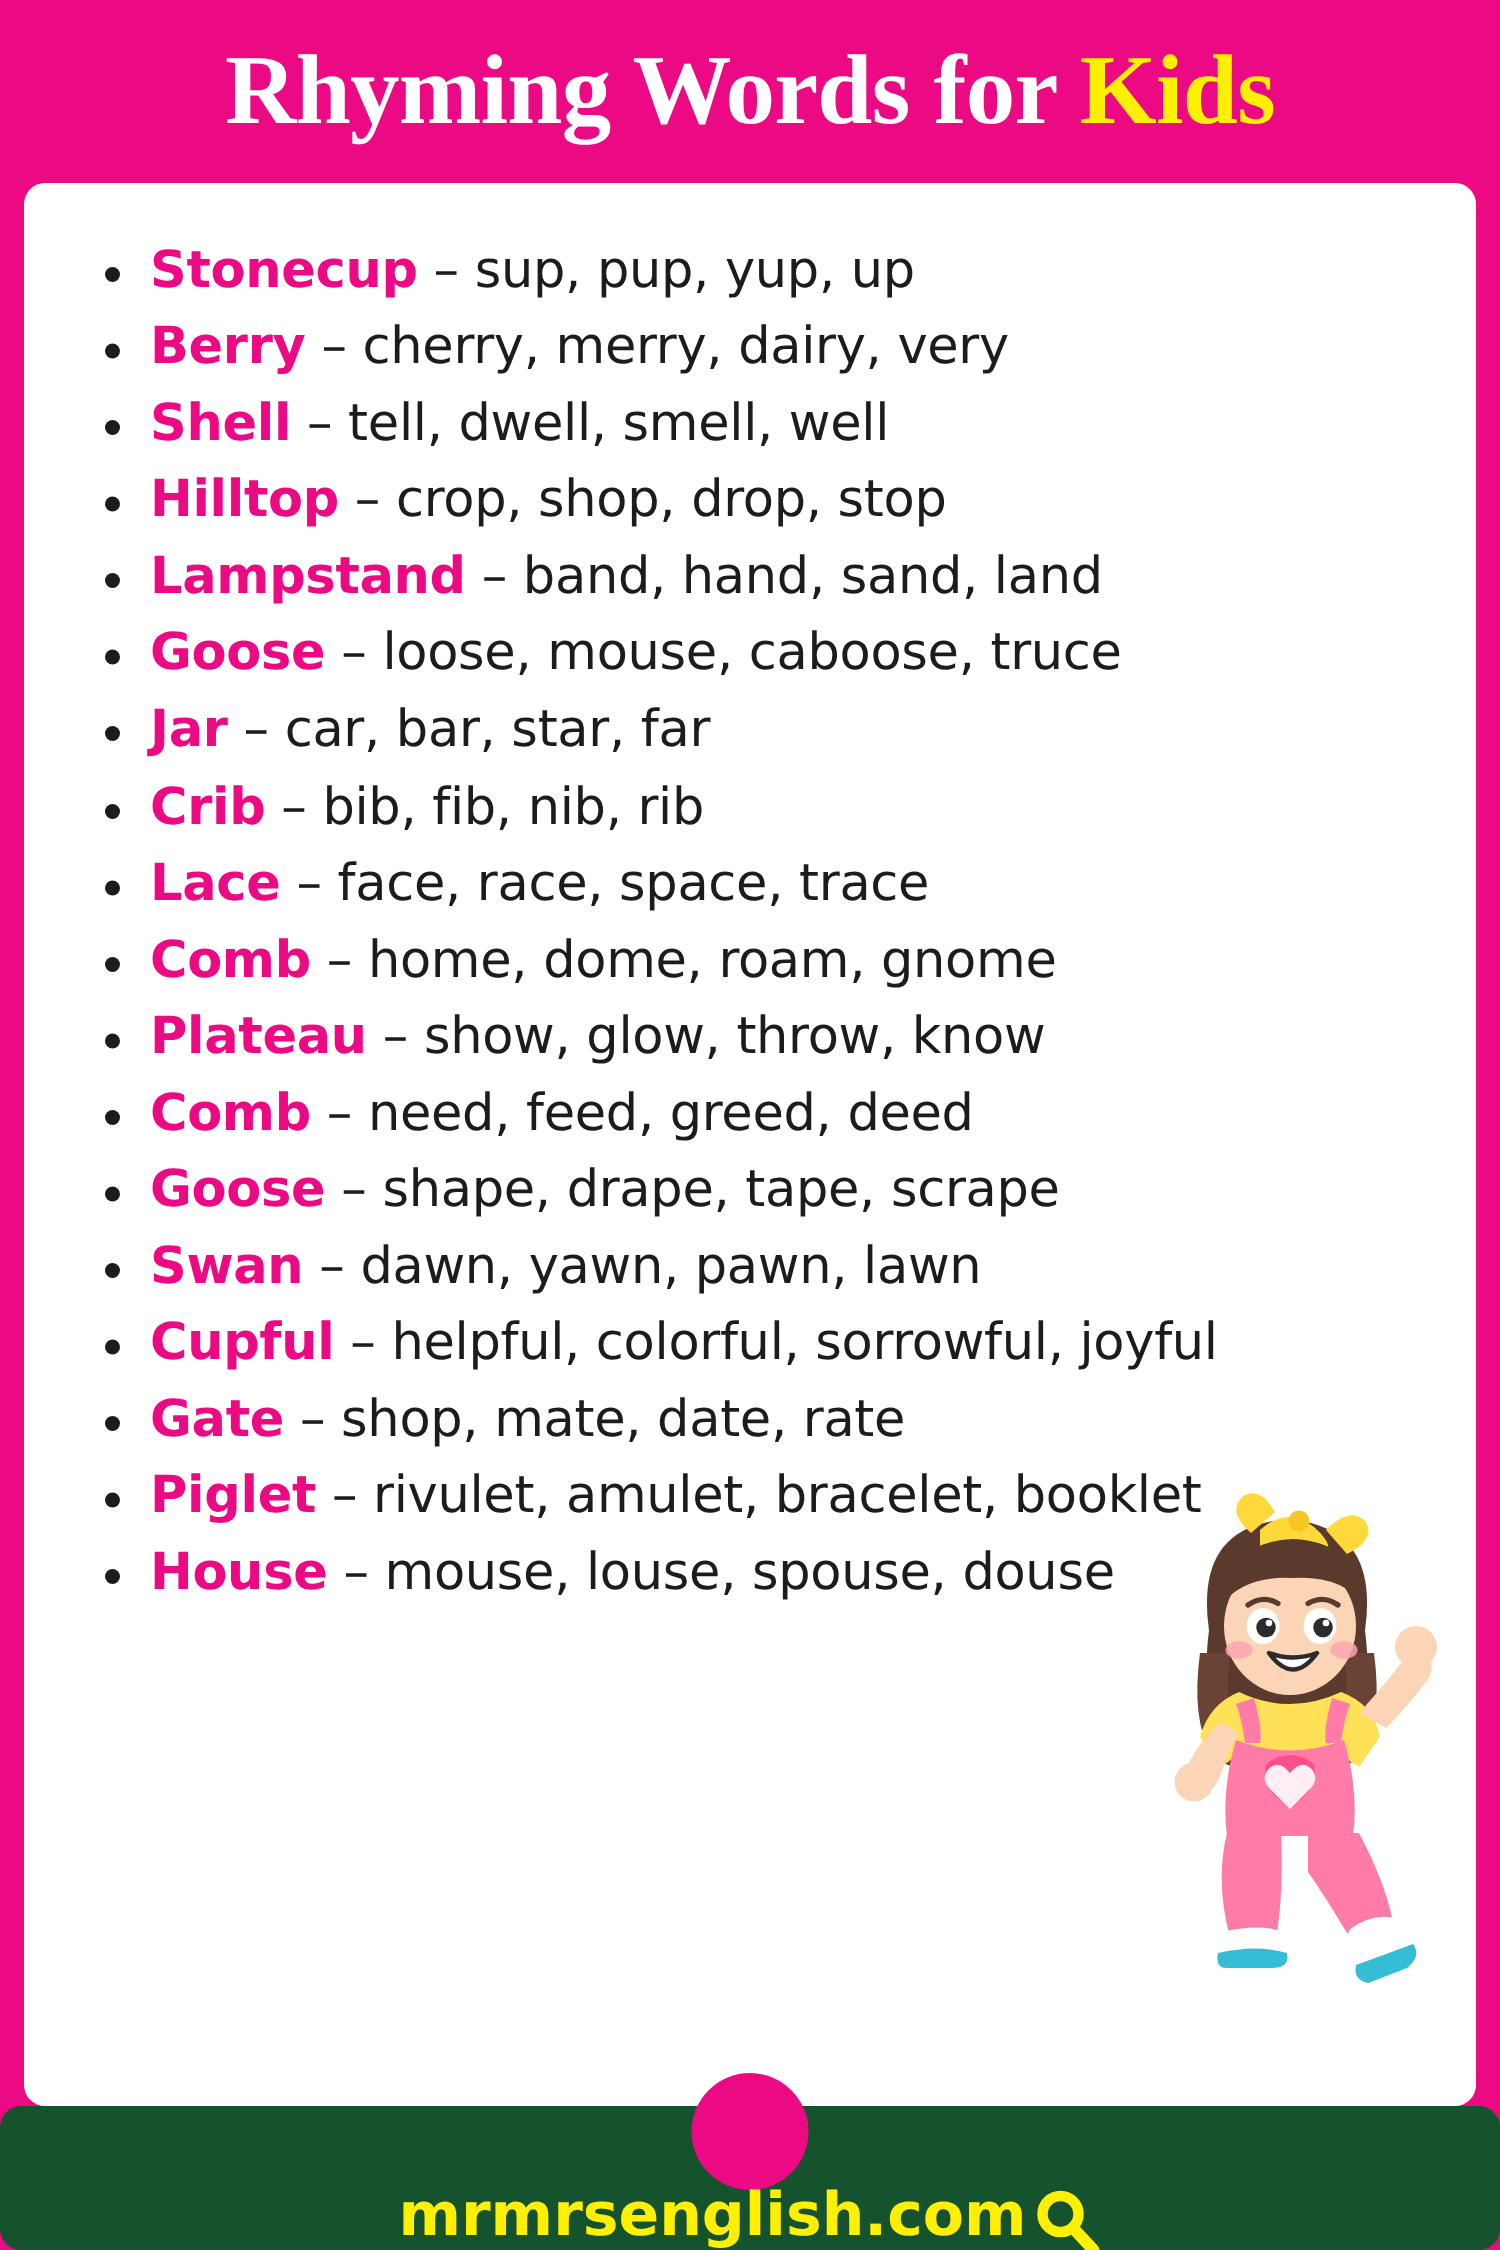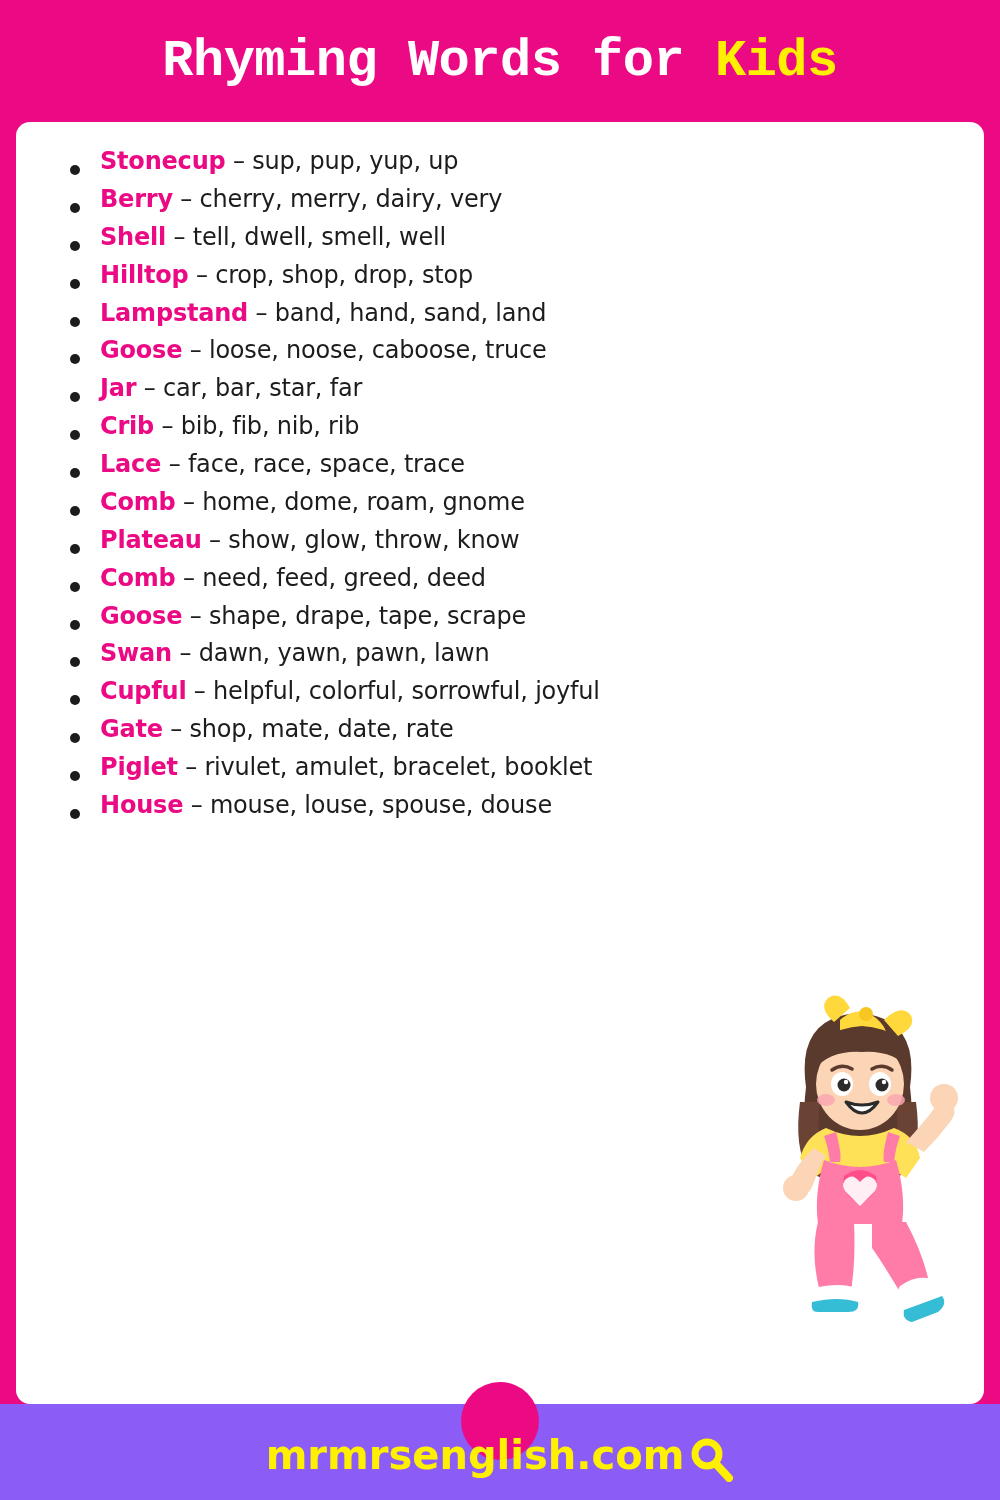--- a/index.html
+++ b/index.html
@@ -29,23 +29,23 @@
   .header {
     height: 122px;
     flex: 0 0 122px;
     display: flex;
     align-items: center;
     justify-content: center;
     background: #ec0a84;
   }
 
   .header-title {
-    font-family: Liberation Mono, monospace;
+    font-family: Liberation Serif, serif;
     font-weight: bold;
-    font-size: 52px;
+    font-size: 66px;
     color: #ffffff;
     letter-spacing: -0.5px;
     white-space: nowrap;
   }
 
   .header-title .accent {
     color: #ffef00;
   }
 
   
@@ -62,24 +62,25 @@
   ul.list {
     list-style: none;
     margin: 0;
     padding: 0;
   }
 
   ul.list li {
     position: relative;
     padding-left: 58px;
     margin-bottom: 11px;
-    font-size: 24px;
+    font-size: 34px;
     line-height: 1.12;
     color: #1c1c1c;
     letter-spacing: -0.2px;
+    margin-top: 13px;
   }
 
   ul.list li::before {
     content: "";
     position: absolute;
     left: 28px;
     top: 17px;
     width: 10px;
     height: 10px;
     border-radius: 50%;
@@ -106,25 +107,26 @@
     bottom: 62px;
     width: 230px;
     height: 350px;
     pointer-events: none;
   }
 
   
   .footer {
     height: 96px;
     flex: 0 0 96px;
-    background: #8b5cf6;
-    display: flex;
-    align-items: center;
+    background: #14532d;
+    display: flex;
+    align-items: flex-end;
     justify-content: center;
     position: relative;
+    border-radius: 14px;
   }
 
   .footer-badge {
     position: absolute;
     top: -22px;
     left: 50%;
     transform: translateX(-50%);
     width: 78px;
     height: 78px;
     border-radius: 50%;
@@ -175,21 +177,21 @@
       <li>
         <span class="word">Shell</span><span class="dash"> – </span><span class="rhymes">tell, dwell, smell, well</span>
       </li>
       <li>
         <span class="word">Hilltop</span><span class="dash"> – </span><span class="rhymes">crop, shop, drop, stop</span>
       </li>
       <li>
         <span class="word">Lampstand</span><span class="dash"> – </span><span class="rhymes">band, hand, sand, land</span>
       </li>
       <li>
-        <span class="word">Goose</span><span class="dash"> – </span><span class="rhymes">loose, noose, caboose, truce</span>
+        <span class="word">Goose</span><span class="dash"> – </span><span class="rhymes">loose, mouse, caboose, truce</span>
       </li>
       <li>
         <span class="word">Jar</span><span class="dash"> – </span><span class="rhymes">car, bar, star, far</span>
       </li>
       <li>
         <span class="word">Crib</span><span class="dash"> – </span><span class="rhymes">bib, fib, nib, rib</span>
       </li>
       <li>
         <span class="word">Lace</span><span class="dash"> – </span><span class="rhymes">face, race, space, trace</span>
       </li>

